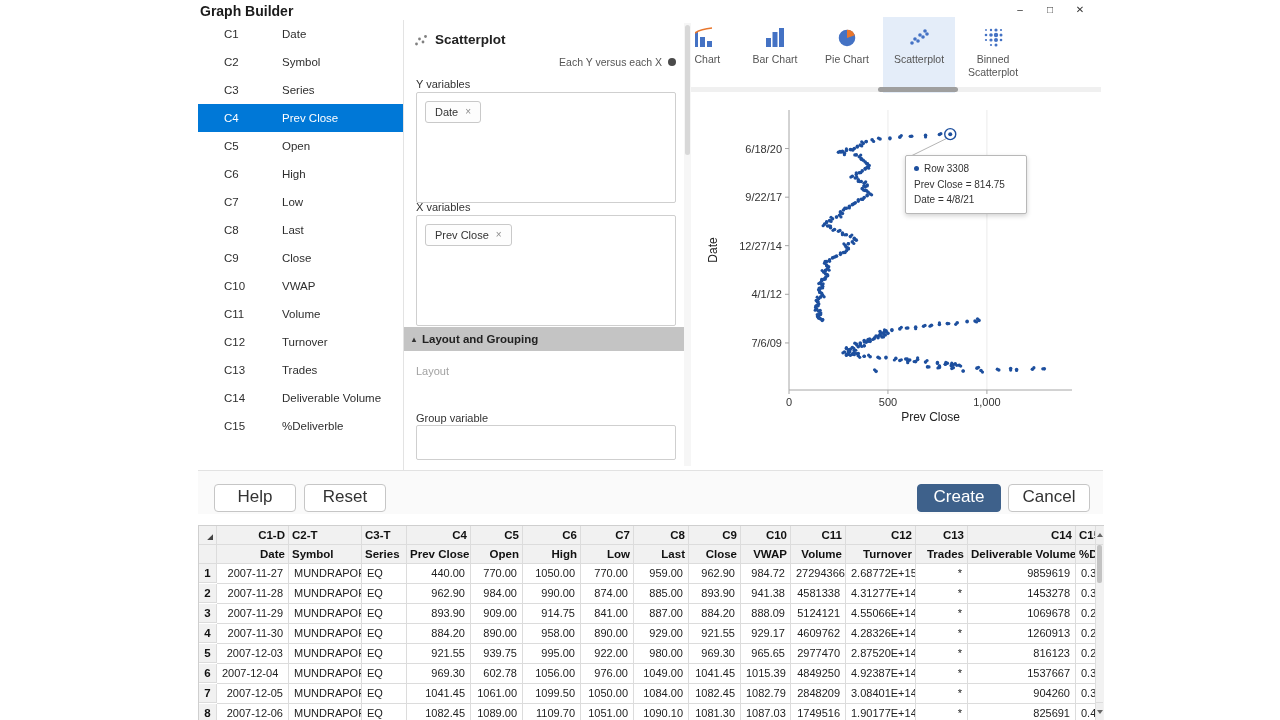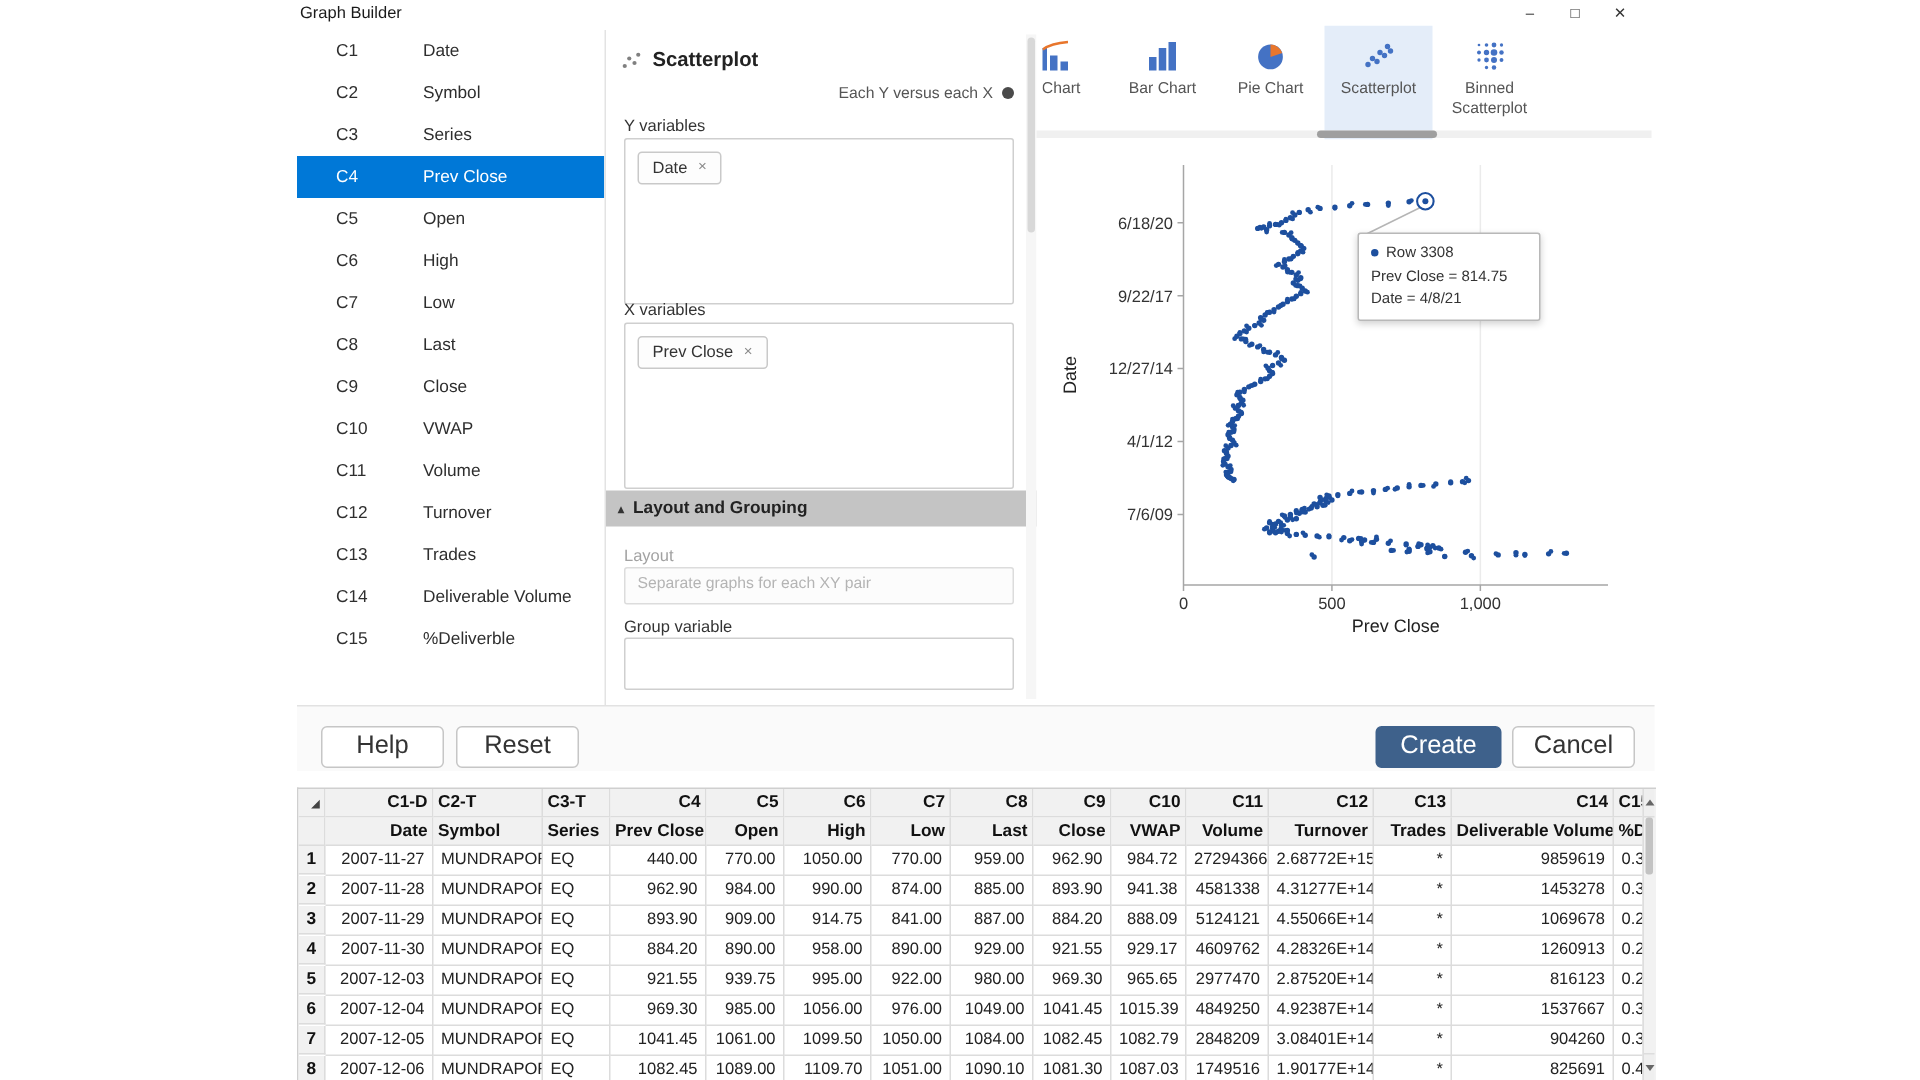--- a/index.html
+++ b/index.html
@@ -1,20 +1,20 @@
 <!DOCTYPE html>
 <html><head>
 <meta charset="utf-8">
 <style>
   html,body{margin:0;padding:0}
   body{position:relative;width:1280px;height:720px;overflow:hidden;background:#fff;
        font-family:"Liberation Sans",sans-serif;color:#222;-webkit-font-smoothing:antialiased}
   .win{position:absolute;left:198px;top:0;width:905px;height:513px;background:#fff}
   
-  .title{position:absolute;left:2px;top:3px;font-size:11px;font-weight:400;color:#1a1a1a}
+  .title{position:absolute;left:2px;top:3px;font-size:14px;font-weight:700;color:#1a1a1a}
   .winctl{position:absolute;right:8px;top:1px;display:flex}
   .winctl span{width:30px;height:17px;text-align:center;font-size:10px;line-height:17px;color:#333}
   
   .colpanel{position:absolute;left:0;top:20px;width:205px;height:450px;overflow:hidden}
   .crow{display:flex;align-items:center;height:28px;font-size:11.5px;color:#2e2e2e;cursor:default}
   .crow .cid{width:58px;padding-left:26px;flex:none}
   .crow .cname{flex:1;white-space:nowrap;overflow:hidden}
   .crow.sel{background:#0078d7}
   .crow.sel span{color:#fff}
   
@@ -186,21 +186,20 @@
         <span>Prev Close</span>
         <span class="x">×</span>
       </span>
     </div>
 
     <div class="secbar">
       <span class="sec-tri">▴</span>
       <span>Layout and Grouping</span>
     </div>
     <div class="flabel dis" style="top:345px">Layout</div>
-    <div class="dropdown">Separate graphs for each XY pair</div>
     <div class="flabel" style="top:392px">Group variable</div>
     <div class="groupbox"></div>
     <div class="oscroll">
         <div class="th"></div>
       </div>
   </div>
 
   <div class="rpanel">
     <div class="gbar">
       <div class="gscroll">
@@ -807,25 +806,25 @@
       <div class="wcell wdata" style="text-align: right;">922.00</div>
       <div class="wcell wdata" style="text-align: right;">980.00</div>
       <div class="wcell wdata" style="text-align: right;">969.30</div>
       <div class="wcell wdata" style="text-align: right;">965.65</div>
       <div class="wcell wdata" style="text-align: right;">2977470</div>
       <div class="wcell wdata" style="text-align: right;">2.87520E+14</div>
       <div class="wcell wdata" style="text-align: right;">*</div>
       <div class="wcell wdata" style="text-align: right;">816123</div>
       <div class="wcell wdata" style="text-align: left;">0.2741</div>
       <div class="wcell whdr wrow" style="text-align: center;">6</div>
-      <div class="wcell wdata" style="text-align: right;">2007-12-04</div>
+      <div class="wcell wdata" style="text-align: left;">2007-12-04</div>
       <div class="wcell wdata" style="text-align: left;">MUNDRAPORT</div>
       <div class="wcell wdata" style="text-align: left;">EQ</div>
       <div class="wcell wdata" style="text-align: right;">969.30</div>
-      <div class="wcell wdata" style="text-align: right;">985.00</div>
+      <div class="wcell wdata" style="text-align: right;">602.78</div>
       <div class="wcell wdata" style="text-align: right;">1056.00</div>
       <div class="wcell wdata" style="text-align: right;">976.00</div>
       <div class="wcell wdata" style="text-align: right;">1049.00</div>
       <div class="wcell wdata" style="text-align: right;">1041.45</div>
       <div class="wcell wdata" style="text-align: right;">1015.39</div>
       <div class="wcell wdata" style="text-align: right;">4849250</div>
       <div class="wcell wdata" style="text-align: right;">4.92387E+14</div>
       <div class="wcell wdata" style="text-align: right;">*</div>
       <div class="wcell wdata" style="text-align: right;">1537667</div>
       <div class="wcell wdata" style="text-align: left;">0.3171</div>

